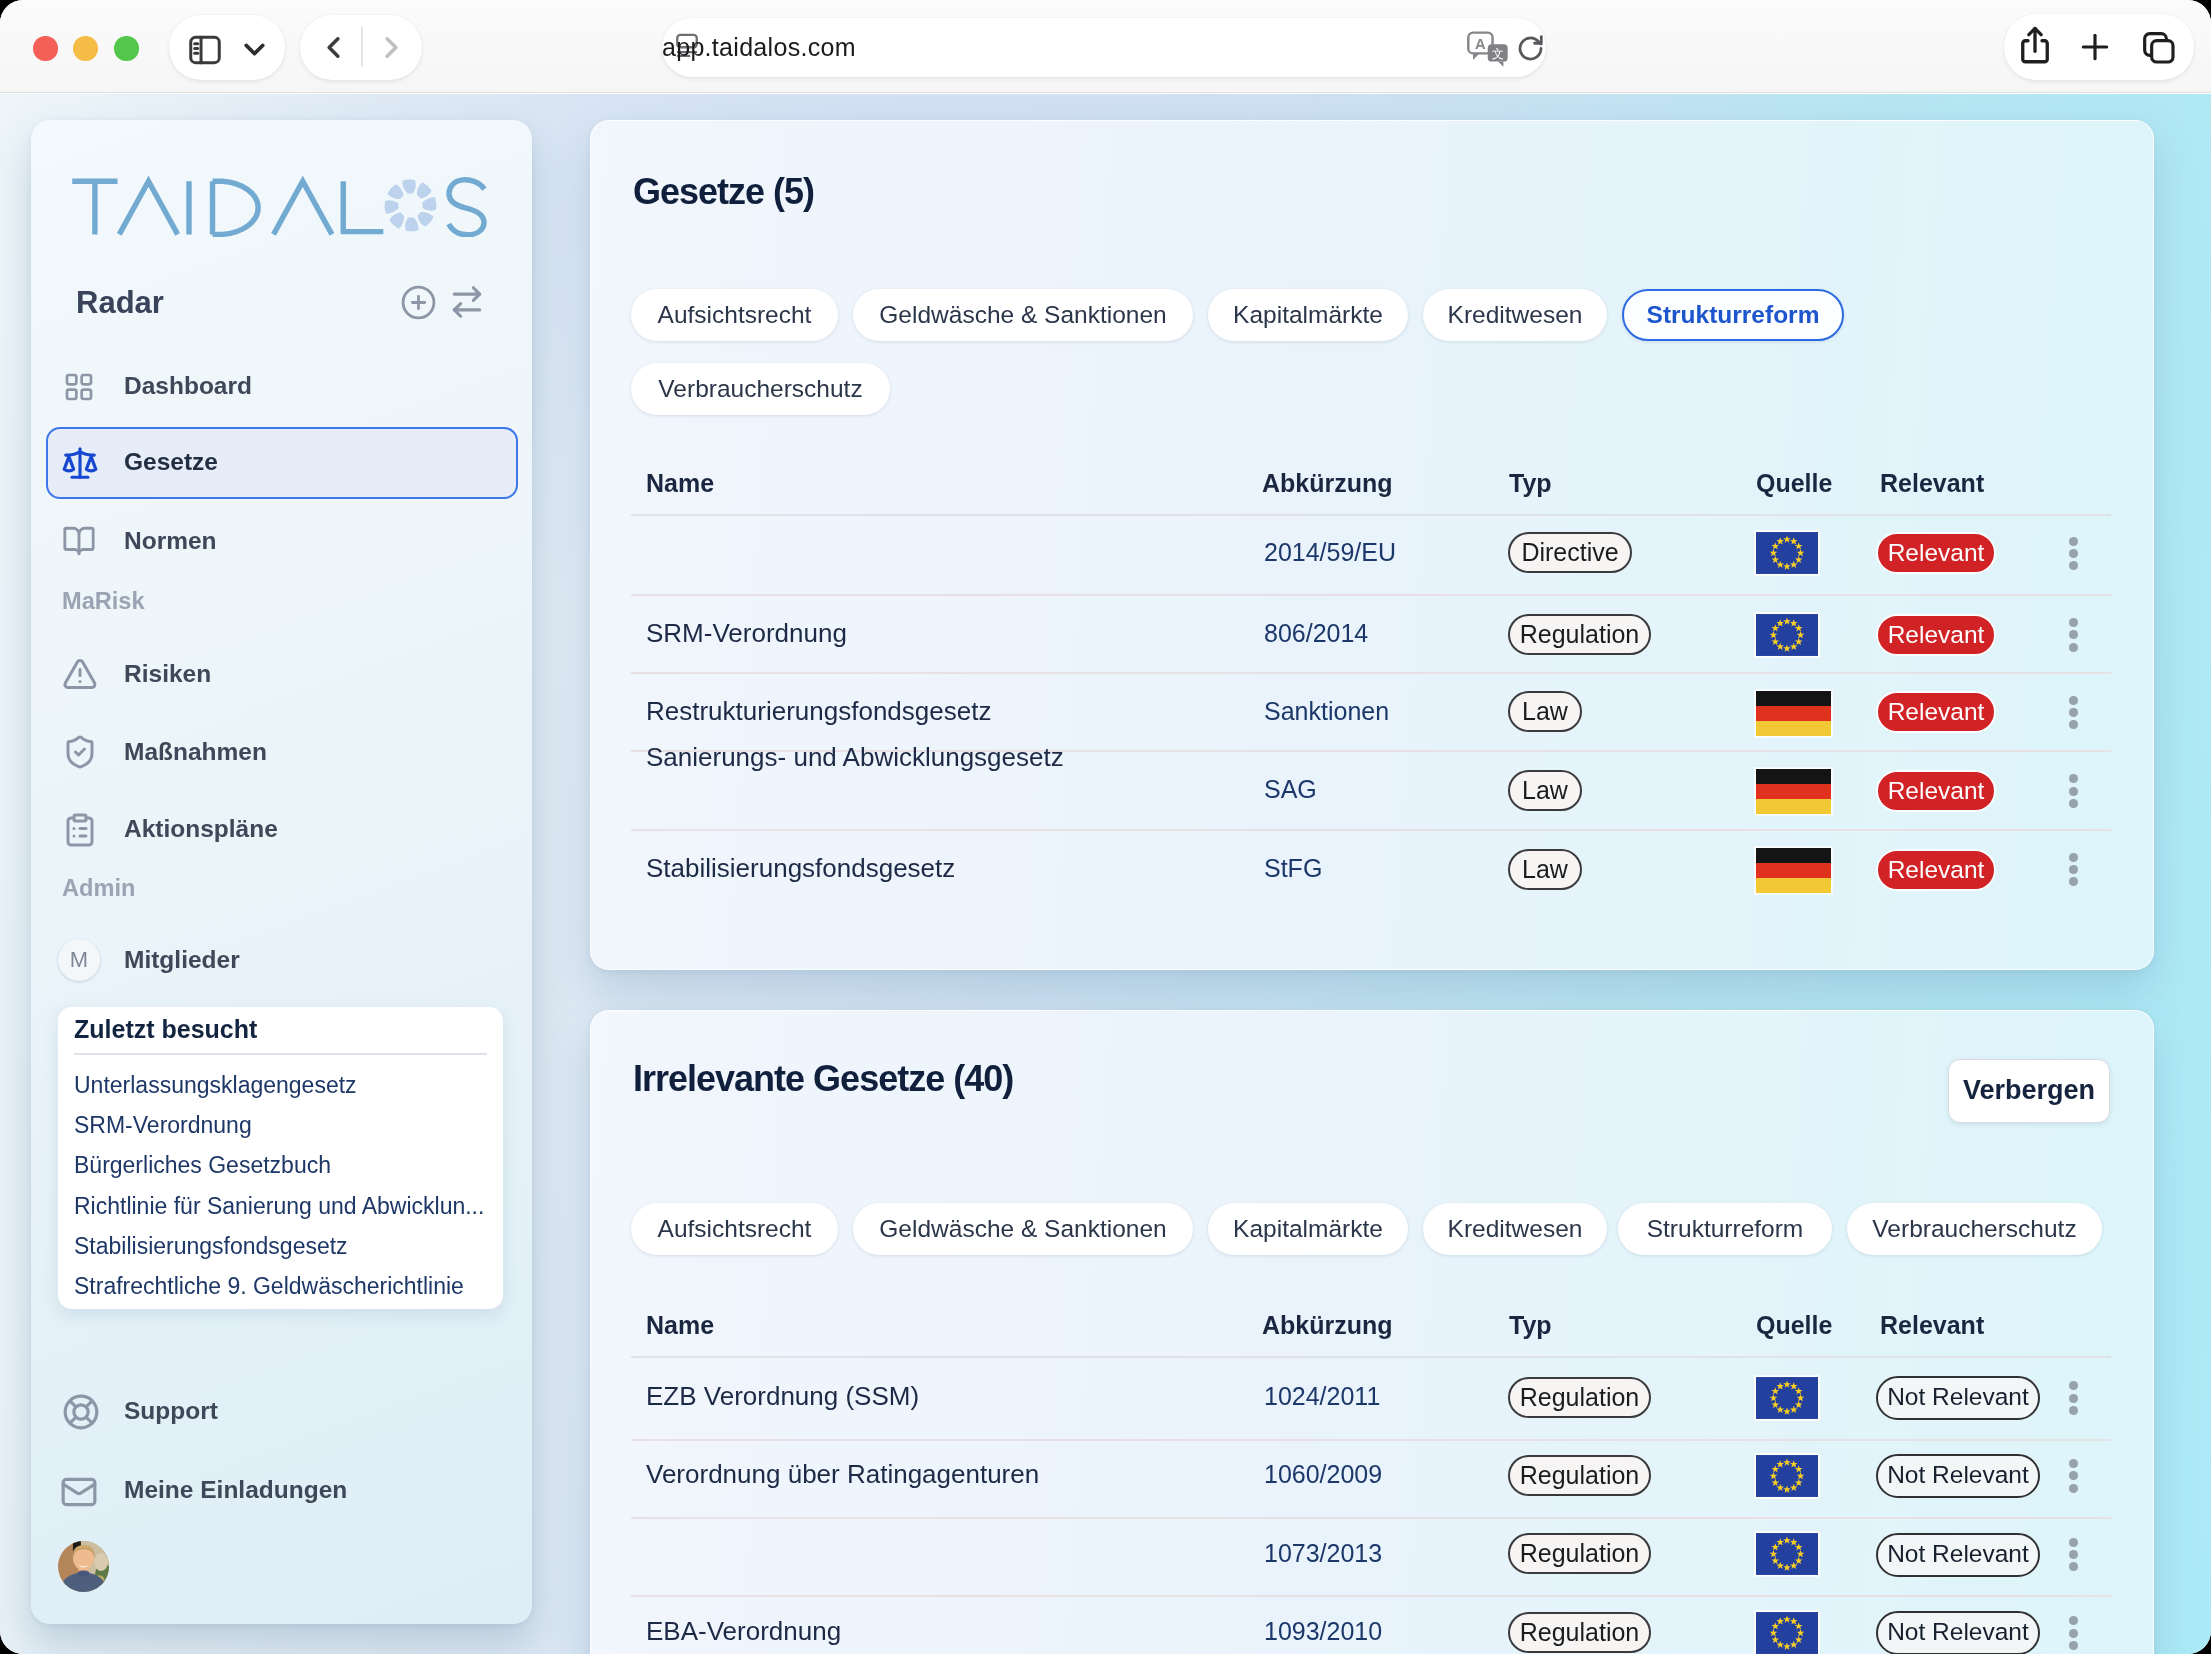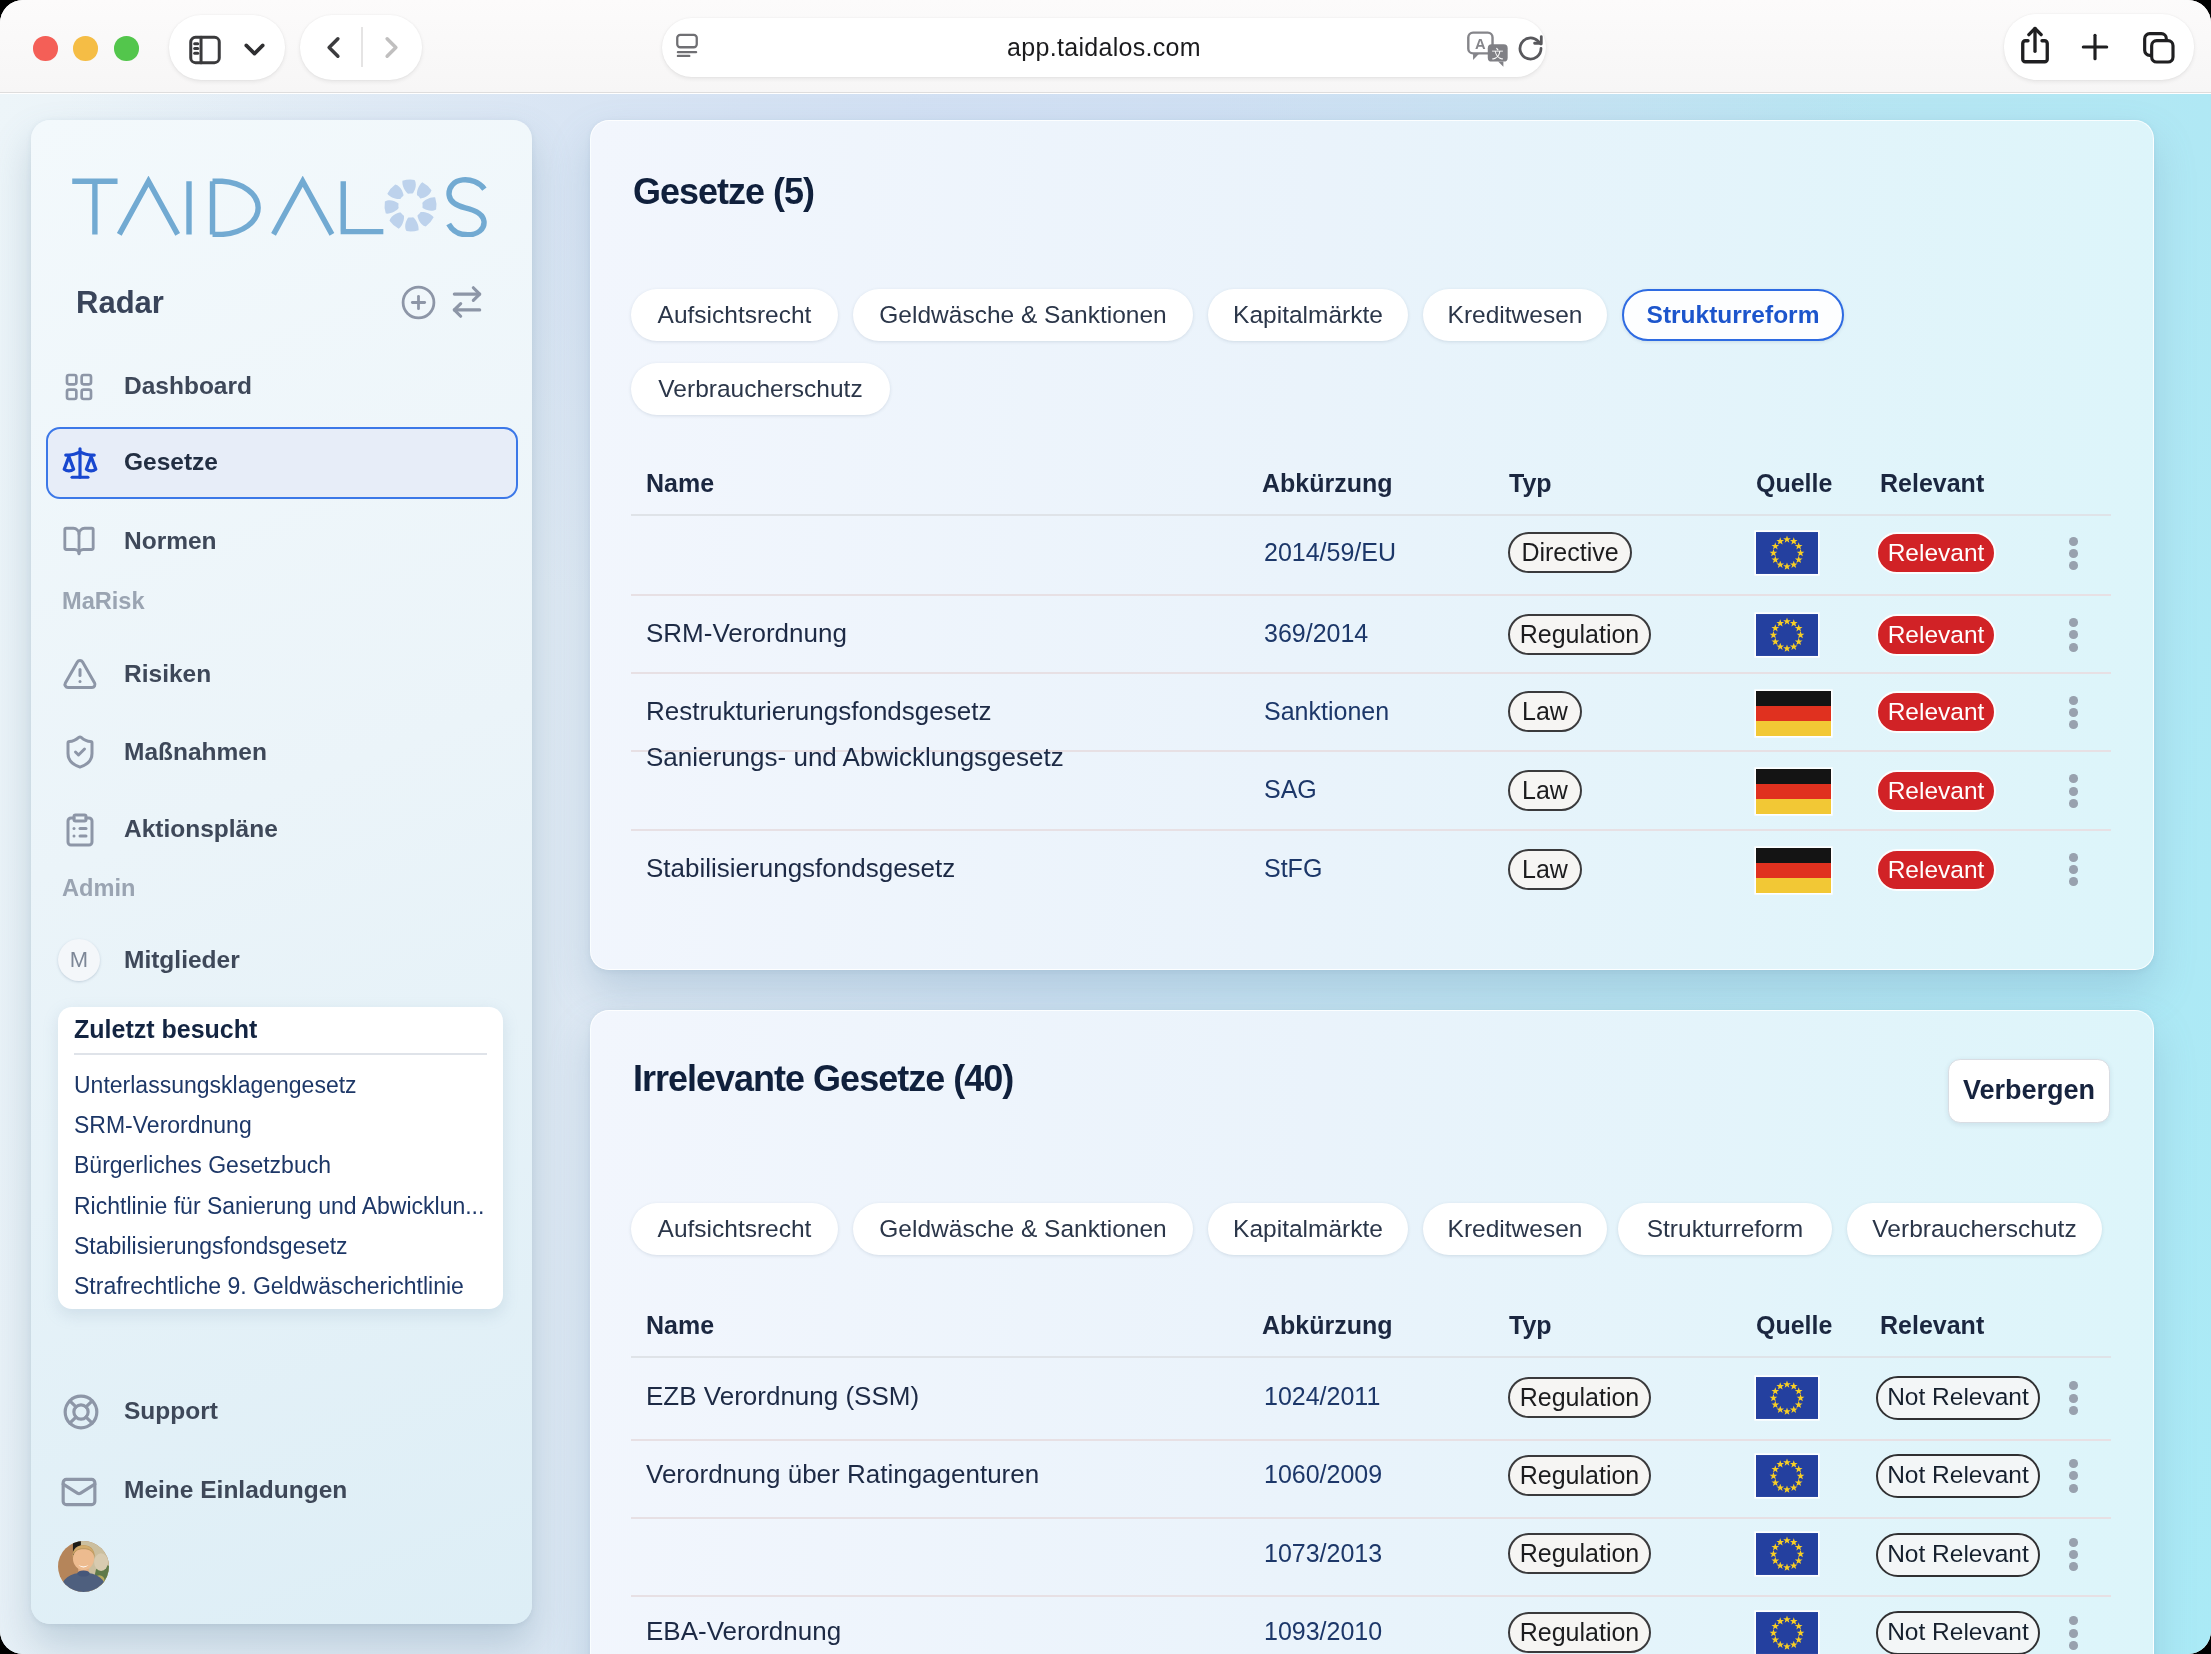--- a/index.html
+++ b/index.html
@@ -59,21 +59,21 @@
 <div style="position:absolute;left:361px;top:27px;width:1.7px;height:40px;background:#e5e4e4"></div>
 <svg style="position:absolute;left:374px;top:30px" width="35" height="35" viewBox="0 0 24 24" fill="none" stroke="#c0bfbf" stroke-width="2.4" stroke-linecap="round" stroke-linejoin="round">
         <path d="m9 18 6-6-6-6"></path>
       </svg>
 <div class="pill" style="left:662px;width:884px;top:17.5px;height:59px;border-radius:30px"></div>
 <svg style="position:absolute;left:674px;top:31px" width="26" height="26" viewBox="0 0 24 24" fill="none" stroke="#6f6f73" stroke-width="2.1" stroke-linecap="round" stroke-linejoin="round">
         <rect x="3" y="3.5" width="18" height="11.5" rx="2.8"></rect>
         <path d="M3.6 19.5h16.8"></path>
         <path d="M3.6 23h10.5"></path>
       </svg>
-<div style="position:absolute;left:662px;top:17.5px;width:884px;height:59px;text-align:center;line-height:59px;font-size:25px;color:#1b1b1d;letter-spacing:0.3px">app.taidalos.com</div>
+<div style="position:absolute;left:662px;top:17.5px;width:884px;height:59px;text-align:left;line-height:59px;font-size:25px;color:#1b1b1d;letter-spacing:0.3px">app.taidalos.com</div>
 <svg style="position:absolute;left:1467px;top:31px" width="45" height="37" viewBox="0 0 52 42">
 <rect x="1.5" y="1.5" width="28" height="24" rx="5.5" fill="none" stroke="#85858a" stroke-width="2.8"></rect>
 <path d="M7 26 7 33 14 26Z" fill="#85858a"></path>
 <text x="15.5" y="20" font-size="17" fill="#85858a" text-anchor="middle" font-weight="600" font-family="Liberation Sans">A</text>
 <rect x="24" y="15" width="23" height="20" rx="4.5" fill="#808085"></rect>
 <path d="M42 35 42 41 36 35Z" fill="#808085"></path>
 <text x="35.5" y="30.5" font-size="14" fill="#fff" text-anchor="middle" font-family="Liberation Sans">文</text>
       </svg>
 <svg style="position:absolute;left:1513px;top:31px" width="35" height="35" viewBox="0 0 24 24" fill="none" stroke="#58585c" stroke-width="1.9" stroke-linecap="round">
 <path d="M19.2 12a7.2 7.2 0 1 1-2.1-5.1L19.2 9"></path>
@@ -251,21 +251,21 @@
         <polygon points="20.0,19.4 21.1,22.5 24.4,22.6 21.8,24.6 22.7,27.7 20.0,25.9 17.3,27.7 18.2,24.6 15.6,22.6 18.9,22.5" fill="#f8ce25"></polygon>
         <polygon points="22.1,11.7 23.2,14.7 26.5,14.8 23.9,16.8 24.8,20.0 22.1,18.1 19.4,20.0 20.3,16.8 17.7,14.8 21.0,14.7" fill="#f8ce25"></polygon>
         <polygon points="27.7,6.0 28.9,9.0 32.1,9.2 29.6,11.2 30.5,14.3 27.7,12.5 25.0,14.3 25.9,11.2 23.4,9.2 26.6,9.0" fill="#f8ce25"></polygon>
       </svg>
 <div class="rel" style="top:438px;width:120px">Relevant</div>
 <div style="position:absolute;left:2069px;top:443px;width:8.7px;height:8.7px;border-radius:50%;background:#98a1ae"></div>
       <div style="position:absolute;left:2069px;top:455px;width:8.7px;height:8.7px;border-radius:50%;background:#98a1ae"></div>
       <div style="position:absolute;left:2069px;top:467px;width:8.7px;height:8.7px;border-radius:50%;background:#98a1ae"></div>
 <div class="sep" style="top:500px"></div>
 <div class="tname" style="top:524px">SRM-Verordnung</div>
-<div class="tabk" style="top:525px">369/2014</div>
+<div class="tabk" style="top:525px">806/2014</div>
 <div class="typ" style="top:520px;width:143px">Regulation</div>
 <svg style="position:absolute;left:1756px;top:520px;box-shadow:0 0 0 1.7px rgba(255,255,255,.95);" width="62" height="42" viewBox="0 0 71 48">
         <rect width="71" height="48" fill="#24409f"></rect>
         <polygon points="35.5,3.9 36.6,7.0 39.9,7.1 37.3,9.1 38.2,12.2 35.5,10.4 32.8,12.2 33.7,9.1 31.1,7.1 34.4,7.0" fill="#f8ce25"></polygon>
         <polygon points="43.2,6.0 44.4,9.0 47.6,9.2 45.1,11.2 46.0,14.3 43.2,12.5 40.5,14.3 41.4,11.2 38.9,9.2 42.1,9.0" fill="#f8ce25"></polygon>
         <polygon points="48.9,11.7 50.0,14.7 53.3,14.8 50.7,16.8 51.6,20.0 48.9,18.1 46.2,20.0 47.1,16.8 44.5,14.8 47.8,14.7" fill="#f8ce25"></polygon>
         <polygon points="51.0,19.4 52.1,22.5 55.4,22.6 52.8,24.6 53.7,27.7 51.0,25.9 48.3,27.7 49.2,24.6 46.6,22.6 49.9,22.5" fill="#f8ce25"></polygon>
         <polygon points="48.9,27.1 50.0,30.2 53.3,30.3 50.7,32.3 51.6,35.5 48.9,33.6 46.2,35.5 47.1,32.3 44.5,30.3 47.8,30.2" fill="#f8ce25"></polygon>
         <polygon points="43.2,32.8 44.4,35.9 47.6,36.0 45.1,38.0 46.0,41.1 43.2,39.3 40.5,41.1 41.4,38.0 38.9,36.0 42.1,35.9" fill="#f8ce25"></polygon>
         <polygon points="35.5,34.9 36.6,38.0 39.9,38.1 37.3,40.1 38.2,43.2 35.5,41.4 32.8,43.2 33.7,40.1 31.1,38.1 34.4,38.0" fill="#f8ce25"></polygon>

